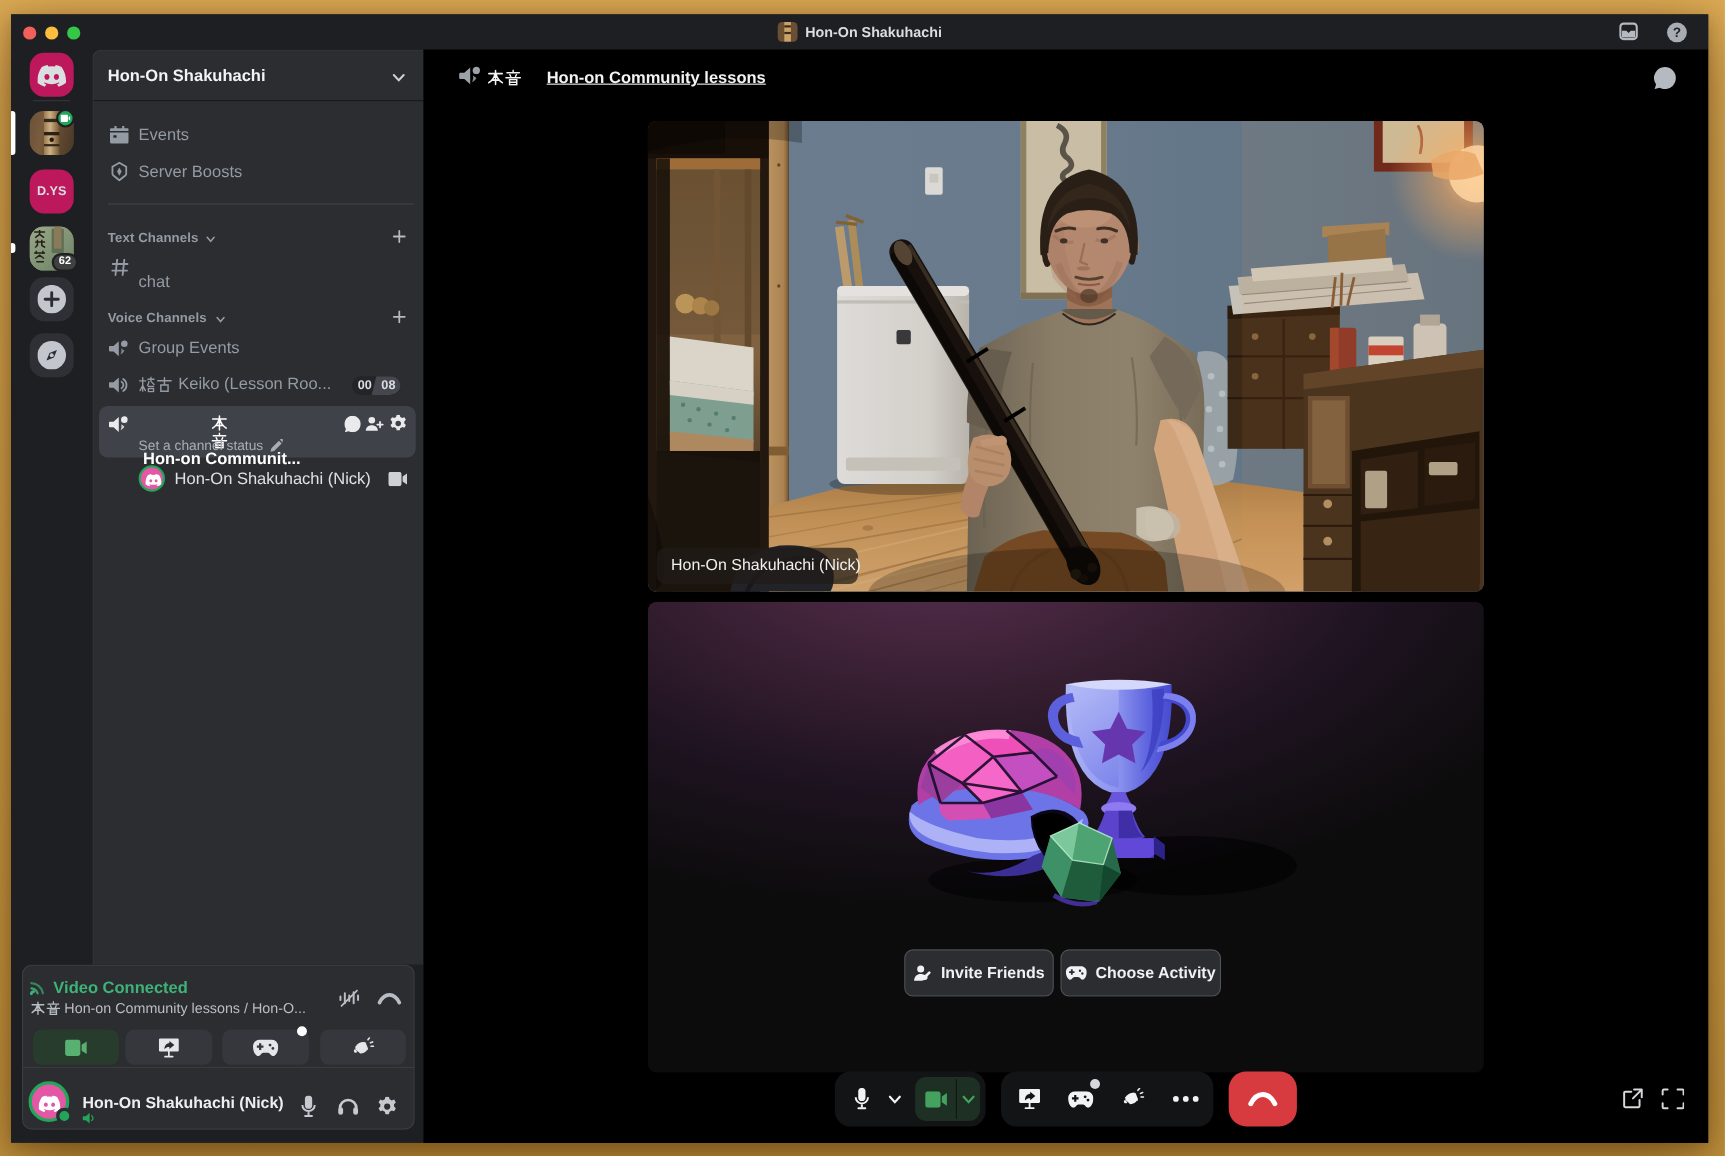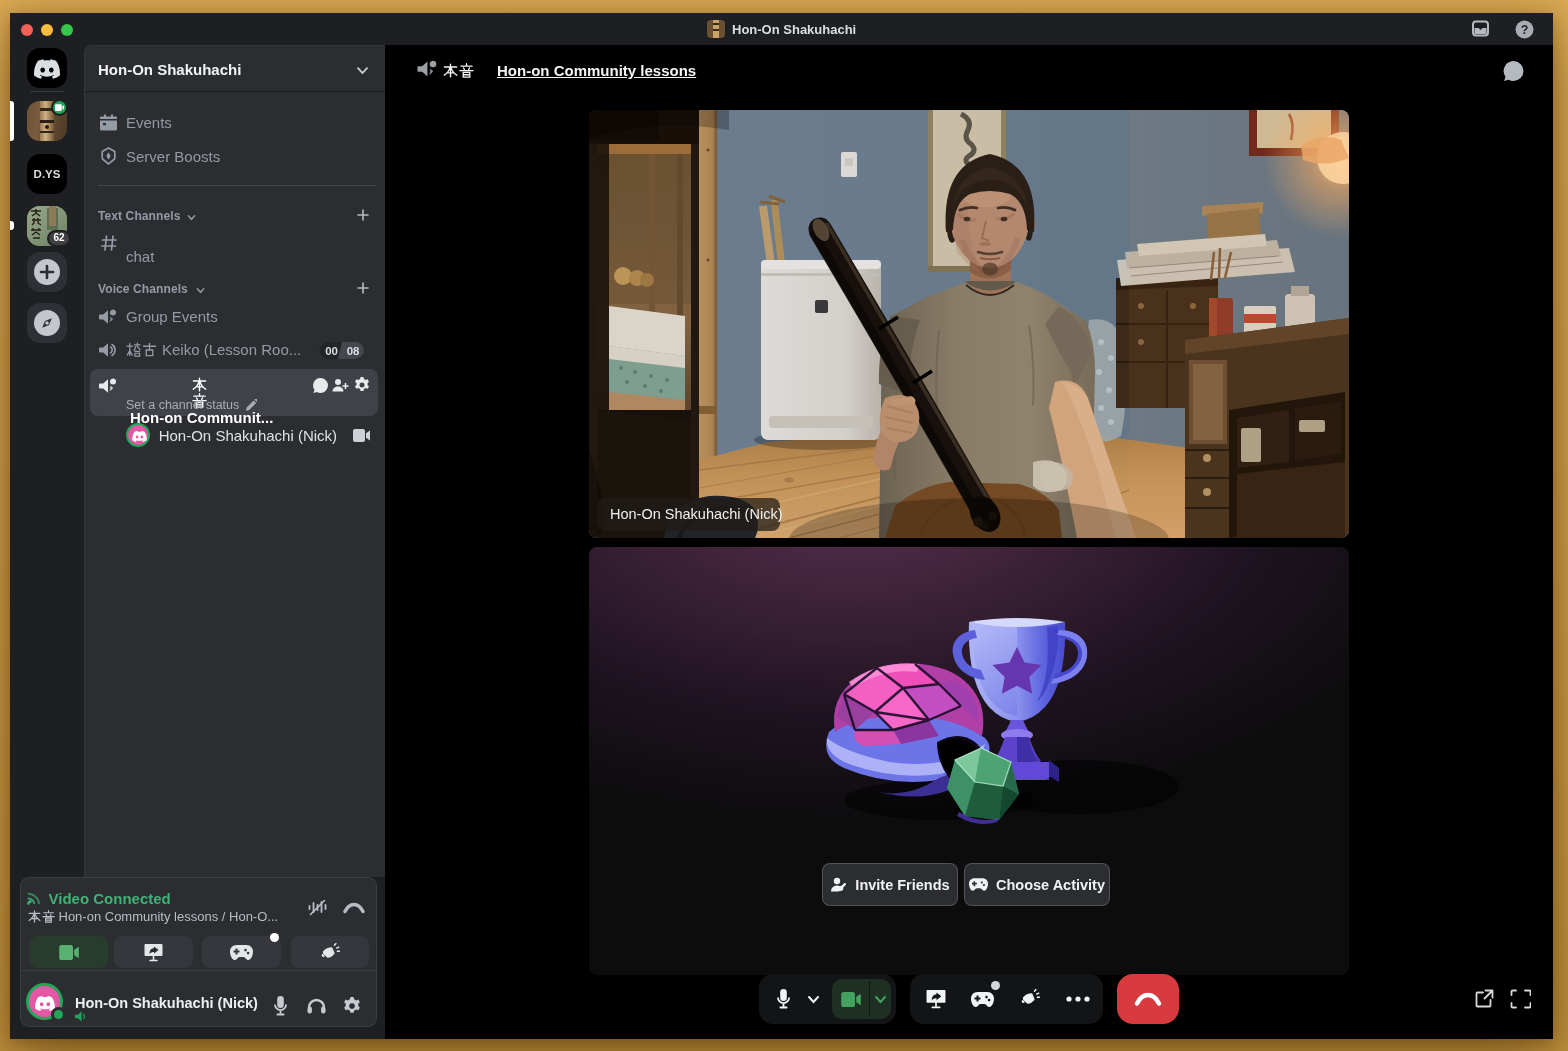--- a/index.html
+++ b/index.html
@@ -10,21 +10,21 @@
   .win { position:absolute; left:10px; top:13px; width:1543px; height:1026px;
     background:#1e1f22; border-radius:0; overflow:hidden;
     box-shadow:0 18px 60px rgba(70,40,0,.5), 0 4px 16px rgba(70,40,0,.35); }
   .dot { position:absolute; width:12px; height:12px; border-radius:50%; top:11px; }
   .ttl { color:#dbdee1; font-size:13px; font-weight:bold; }
   .sidebar { position:absolute; left:74px; top:32px; width:301px; height:832px;
     background:#2b2d31; border-top-left-radius:8px;
     border-left:1px solid rgba(255,255,255,.045); border-top:1px solid rgba(255,255,255,.045); }
   .srow { position:absolute; color:#949ba4; font-size:15px; }
   .sect { position:absolute; color:#949ba4; font-size:12px; font-weight:bold; letter-spacing:.1px; }
-  .railbtn { position:absolute; left:17px; width:40px; height:40px; border-radius:13px; background:#000000; }
+  .railbtn { position:absolute; left:17px; width:40px; height:40px; border-radius:13px; background:#be185d; }
   .panel { position:absolute; left:10px; top:864px; width:357px; height:150px;
     background:#2b2d31; border:1px solid rgba(160,162,170,.14); border-radius:9px; }
   .pbtn { position:absolute; top:923px; height:32px; border-radius:8px; background:#35373d; }
   .main { position:absolute; left:375px; top:32px; width:1168px; height:994px; background:#000; }
   .tile { position:absolute; left:204px; width:760px; height:428px; border-radius:8px; overflow:hidden; }
   .cbtn { position:absolute; top:929px; height:50px; border-radius:14px; background:#131416; }
   .abtn { position:absolute; height:43px; border-radius:8px; background:#2b2d31;
     border:1px solid rgba(151,154,163,.35); color:#f0f1f3; font-size:14.5px; font-weight:bold;
     display:flex; align-items:center; justify-content:center; gap:8px; }
   svg { display:block; }

